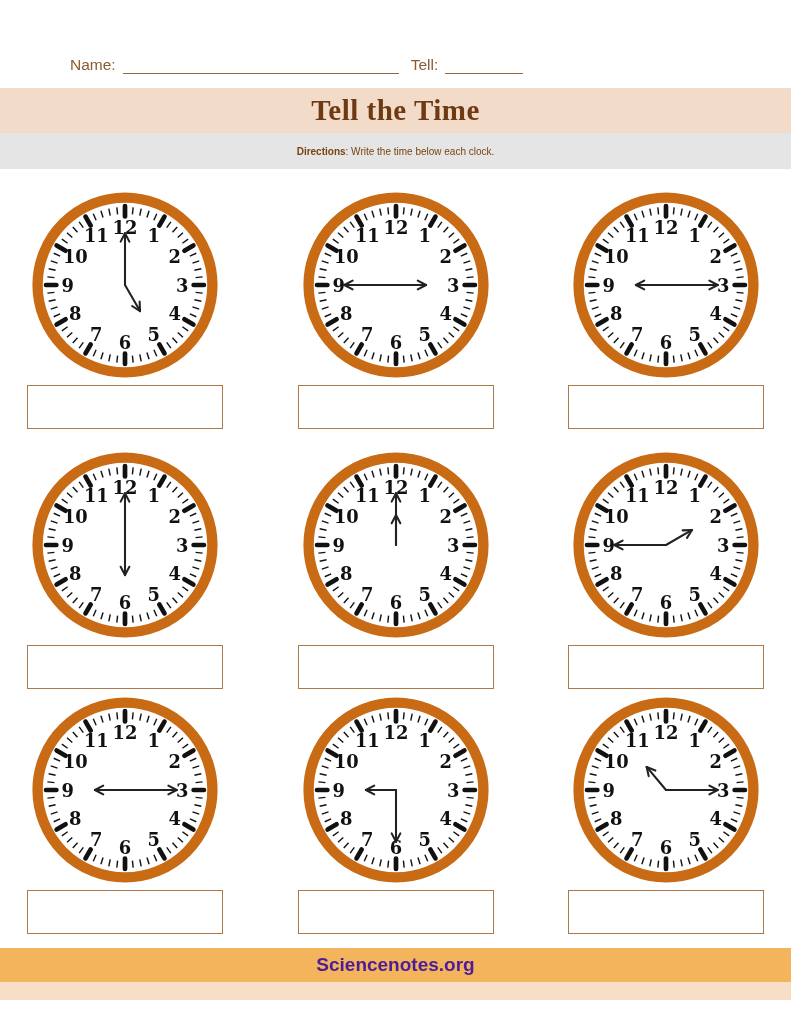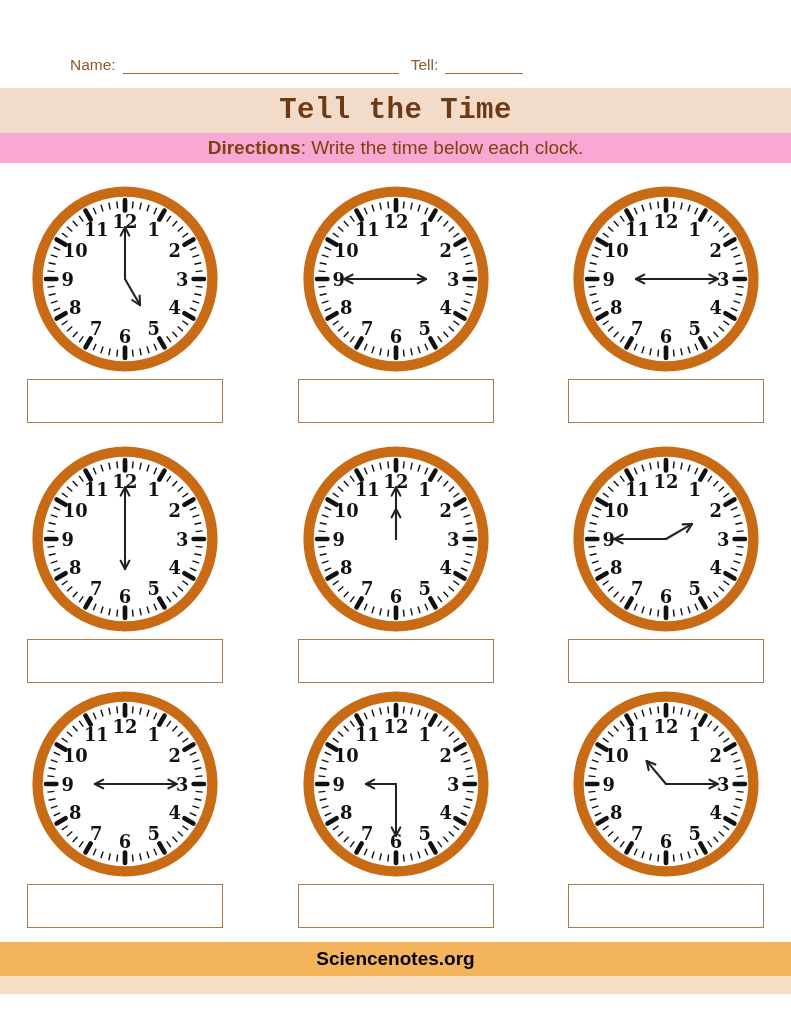--- a/index.html
+++ b/index.html
@@ -8,38 +8,38 @@
 
   
   .header-row{padding:54px 0 0 70px;height:20px;display:flex;align-items:flex-end;
     font-size:15.5px;color:#8a5a30;}
   .write-line{display:inline-block;border-bottom:1.6px solid #96653a;height:13px;}
   .name-line{width:276px;margin:0 12px 0 7px;}
   .date-line{width:78px;margin:0 0 0 7px;}
 
   
   .band-title{margin-top:14px;height:45px;background:#f2dbc8;display:flex;align-items:center;justify-content:center;}
-  .title-text{font-family:Liberation Mono, monospace;font-weight:bold;font-size:29px;color:#6e3a13;letter-spacing:0.5px;}
-  .band-directions{height:30px;background:#f9a8d4;display:flex;align-items:center;justify-content:center;
-    font-size:19px;color:#7a4310;}
+  .title-text{font-family:Liberation Serif, serif;font-weight:bold;font-size:29px;color:#6e3a13;letter-spacing:0.5px;}
+  .band-directions{height:36px;background:#e5e5e5;display:flex;align-items:center;justify-content:center;
+    font-size:10px;color:#7a4310;}
   .band-directions b{font-weight:bold;}
 
   
   .clock-row{display:flex;justify-content:space-between;padding:0 20px;}
   .row-1{margin-top:22px;}
   .row-2{margin-top:22px;}
   .row-3{margin-top:7px;}
   .cell{width:210px;display:flex;flex-direction:column;align-items:center;}
   .clock{width:188px;height:188px;}
   .answer-box{width:196px;height:44px;box-sizing:border-box;background:#fff;
     border:1.6px solid #aa7a4c;margin-top:6px;}
 
   
   .footer-bar{margin-top:14px;height:34px;background:#f3b45c;display:flex;align-items:center;justify-content:center;
-    font-weight:bold;font-size:19px;color:#000000;}
+    font-weight:bold;font-size:19px;color:#4c1d95;}
   .footer-accent{height:18px;background:#f8ddc7;}
 </style>
 </head>
 <body>
 
 <div class="page">
 
   <div class="header-row">
     <span>Name:</span>
     <span class="write-line name-line"></span>

